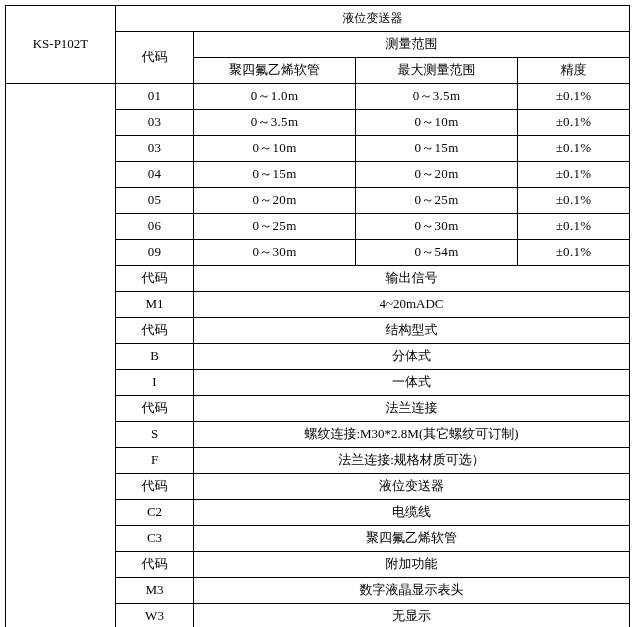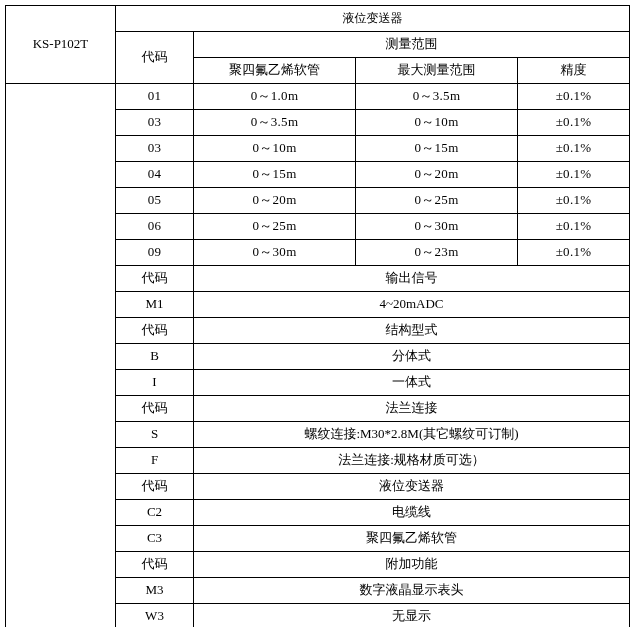--- a/index.html
+++ b/index.html
@@ -114,21 +114,21 @@
       </tr>
       <tr>
         <td class="mono">06</td>
         <td class="mono">0～25m</td>
         <td class="mono">0～30m</td>
         <td class="mono">±0.1%</td>
       </tr>
       <tr>
         <td class="mono">09</td>
         <td class="mono">0～30m</td>
-        <td class="mono">0～23m</td>
+        <td class="mono">0～54m</td>
         <td class="mono">±0.1%</td>
       </tr>
 
       <tr>
         <td>代码</td>
         <td colspan="3">输出信号</td>
       </tr>
       <tr>
         <td>M1</td>
         <td colspan="3">4~20mADC</td>

